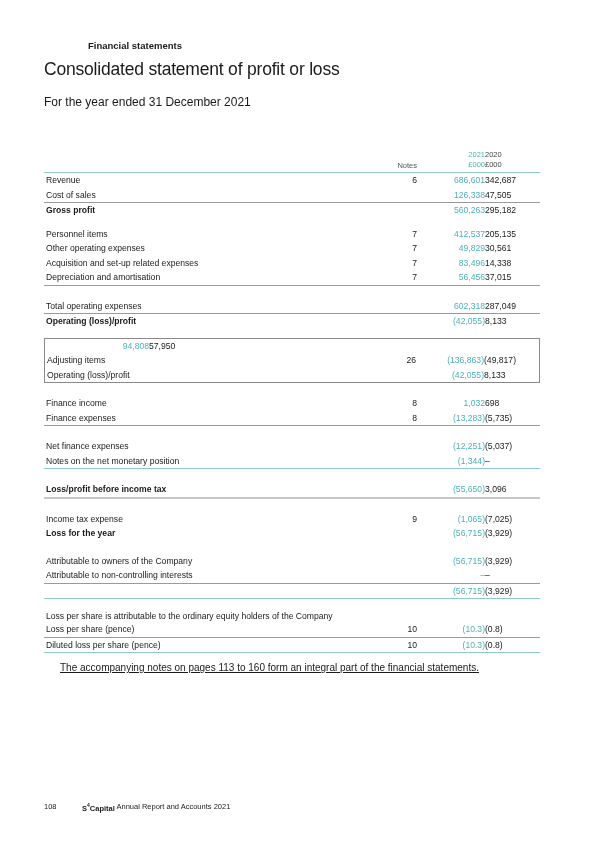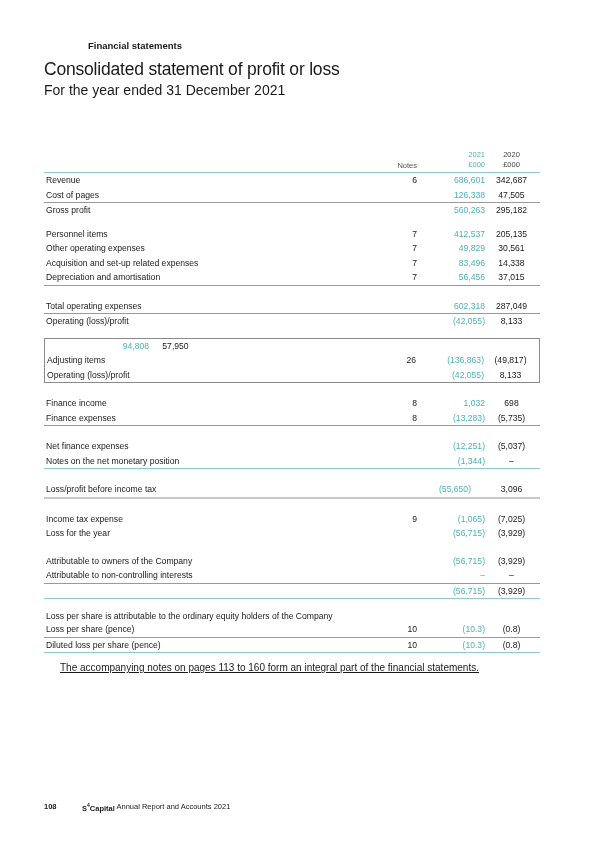--- a/index.html
+++ b/index.html
@@ -3,43 +3,43 @@
 <meta charset="utf-8">
 <style>
   html, body { margin: 0; padding: 0; }
   body {
     width: 600px; height: 848px; background: #ffffff;
     font-family: "Liberation Sans", sans-serif; color: #1a1a1a;
     position: relative; overflow: hidden;
   }
   .section-label { position: absolute; left: 44px; top: 40px; font-size: 9.5px; font-weight: bold; padding-left: 44px; }
   .page-title { position: absolute; left: 44px; top: 59px; font-size: 17.5px; font-weight: normal; letter-spacing: -0.2px; }
-  .subtitle { position: absolute; left: 44px; top: 82px; font-size: 14px; }
+  .subtitle { position: absolute; left: 44px; top: 95px; font-size: 12px; }
 
   .stmt { position: absolute; left: 44px; top: 145px; width: 496px; font-size: 8.6px; }
   .row { display: flex; align-items: center; height: 14.5px; position: relative; }
   .row .label { flex: 1; padding-left: 2px; }
   .row .notes { width: 36px; text-align: right; }
   .row .v21 { width: 68px; text-align: right; color: #4cb1b5; }
-  .row .v20 { width: 53px; text-align: center; padding-right: 2px; }
-  .row.bold .label { font-weight: normal; }
+  .row .v20 { width: 53px; text-align: left; padding-right: 2px; }
+  .row.bold .label { font-weight: bold; }
   .hdr { height: 25px; align-items: flex-end; font-size: 7.5px; padding-bottom: 2px; border-bottom: 1.5px solid #8ec9cb; }
   .hdr .v21 span, .hdr .v20 span { display: block; line-height: 10px; }
   .hdr .notes { color: #555; }
   .hdr .v20 { color: #444; }
   .line-grey { border-bottom: 1px solid #9a9a9a; }
   .line-teal { border-bottom: 1.5px solid #8ec9cb; }
-  .line-thick-grey { border-bottom: 2px solid #c8c8c8; gap: 14px; }
+  .line-thick-grey { border-bottom: 2px solid #c8c8c8; }
   .gap { height: 13px; }
   .gap-s { height: 9px; }
   .box { border: 1px solid #8a8a8a; }
   .eps-heading { font-weight: normal; font-size: 8.6px; padding-left: 2px; line-height: 12px; margin-top: 2px; }
   .footnote { position: absolute; left: 60px; top: 662px; font-size: 10px; text-decoration: underline; }
   .footer { position: absolute; left: 44px; top: 802px; font-size: 7.5px; display: flex; }
-  .footer .pgnum { font-weight: bold; width: 38px; }
+  .footer .pgnum { font-weight: normal; width: 38px; }
   .footer .brand { font-weight: bold; }
   .footer .brand sup { font-size: 5px; }
 </style>
 </head>
 <body>
 
 <div class="section-label">Financial statements</div>
 <div class="page-title">Consolidated statement of profit or loss</div>
 <div class="subtitle">For the year ended 31 December 2021</div>
 
@@ -57,21 +57,21 @@
       </div>
   </div>
 
   <div class="row">
       <div class="label">Revenue</div>
       <div class="notes">6</div>
       <div class="v21">686,601</div>
       <div class="v20">342,687</div>
     </div>
   <div class="row line-grey">
-      <div class="label">Cost of pages</div>
+      <div class="label">Cost of sales</div>
       <div class="notes"></div>
       <div class="v21">126,338</div>
       <div class="v20">47,505</div>
     </div>
   <div class="row bold">
       <div class="label">Gross profit</div>
       <div class="notes"></div>
       <div class="v21">560,263</div>
       <div class="v20">295,182</div>
     </div>

